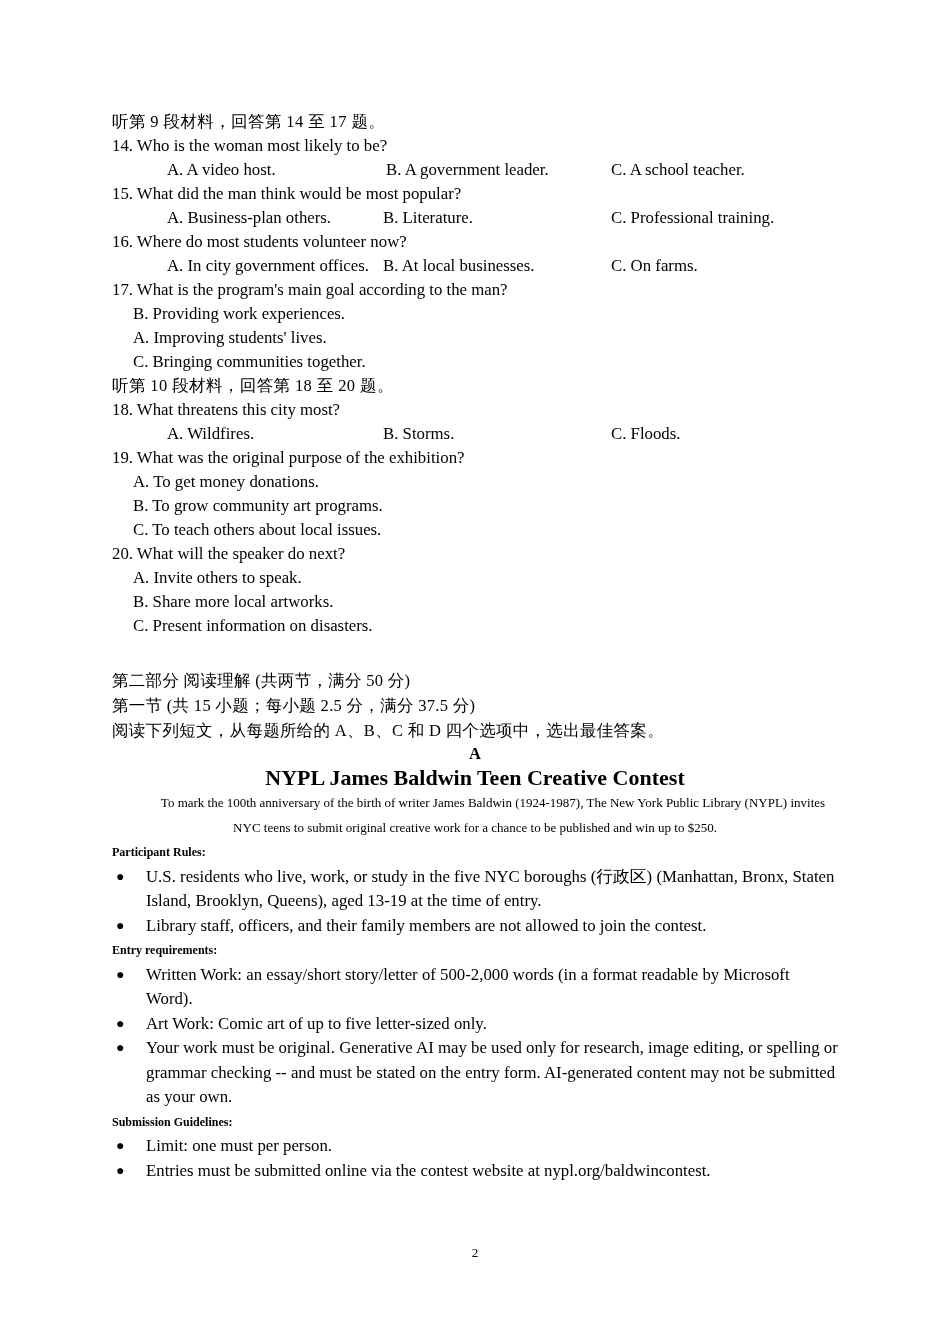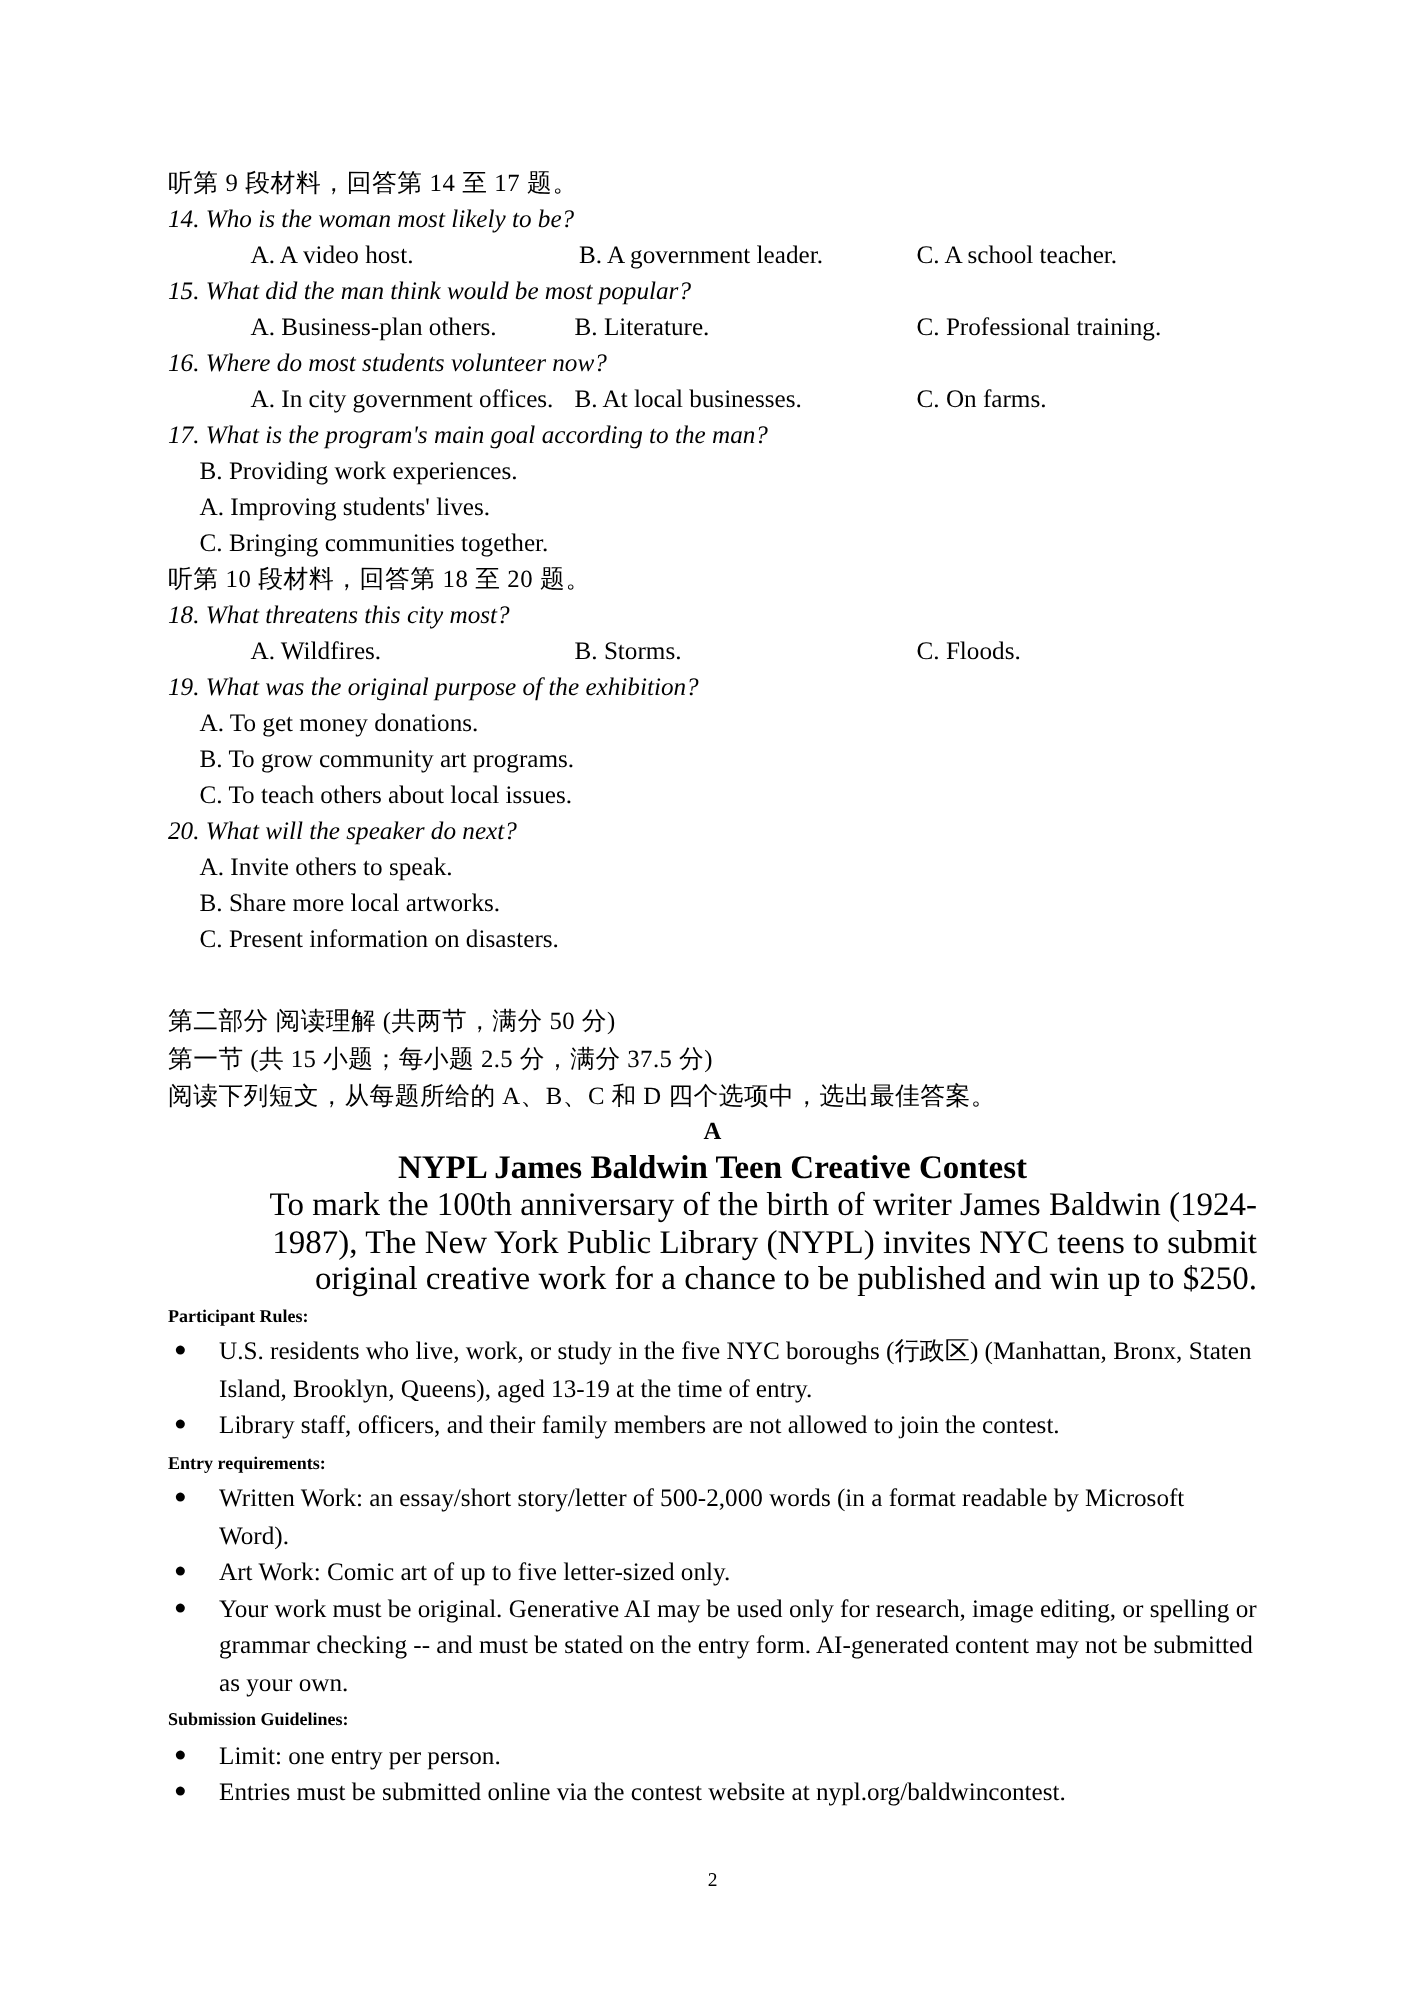--- a/index.html
+++ b/index.html
@@ -33,21 +33,20 @@
   .cn-line {
     font-size: 16.5px;
     line-height: 24px;
     letter-spacing: 0.4px;
     white-space: nowrap;
   }
   .q-line {
     font-size: 16.8px;
     line-height: 24px;
     white-space: nowrap;
-    font-style: italic;
   }
   .opt-row {
     position: relative;
     height: 24px;
     line-height: 24px;
     font-size: 16.8px;
   }
   .opt-row .col {
     position: absolute;
     top: 0;
@@ -82,24 +81,24 @@
     font-size: 16.5px;
     line-height: 22px;
   }
   .passage-title {
     text-align: center;
     font-weight: bold;
     font-size: 22px;
     line-height: 26px;
   }
   .para {
-    font-size: 22px;
+    font-size: 13px;
     line-height: 24.5px;
     text-indent: 36px;
-    text-align: right;
+    text-align: center;
   }
   .subhead {
     font-weight: bold;
     font-size: 12px;
     line-height: 24.5px;
   }
   ul.bullets {
     list-style: none;
     margin: 0;
     padding: 0;
@@ -216,21 +215,21 @@
       <li>
         <span class="bullet">●</span>
         <span>Your work must be original. Generative AI may be used only for research, image editing, or spelling or grammar checking -- and must be stated on the entry form. AI-generated content may not be submitted as your own.</span>
       </li>
     </ul>
 
     <div class="subhead">Submission Guidelines:</div>
     <ul class="bullets">
       <li>
         <span class="bullet">●</span>
-        <span>Limit: one entry per person.</span>
+        <span>Limit: one must per person.</span>
       </li>
       <li>
         <span class="bullet">●</span>
         <span>Entries must be submitted online via the contest website at nypl.org/baldwincontest.</span>
       </li>
     </ul>
 
   </div>
 
   <div class="page-number">2</div>

